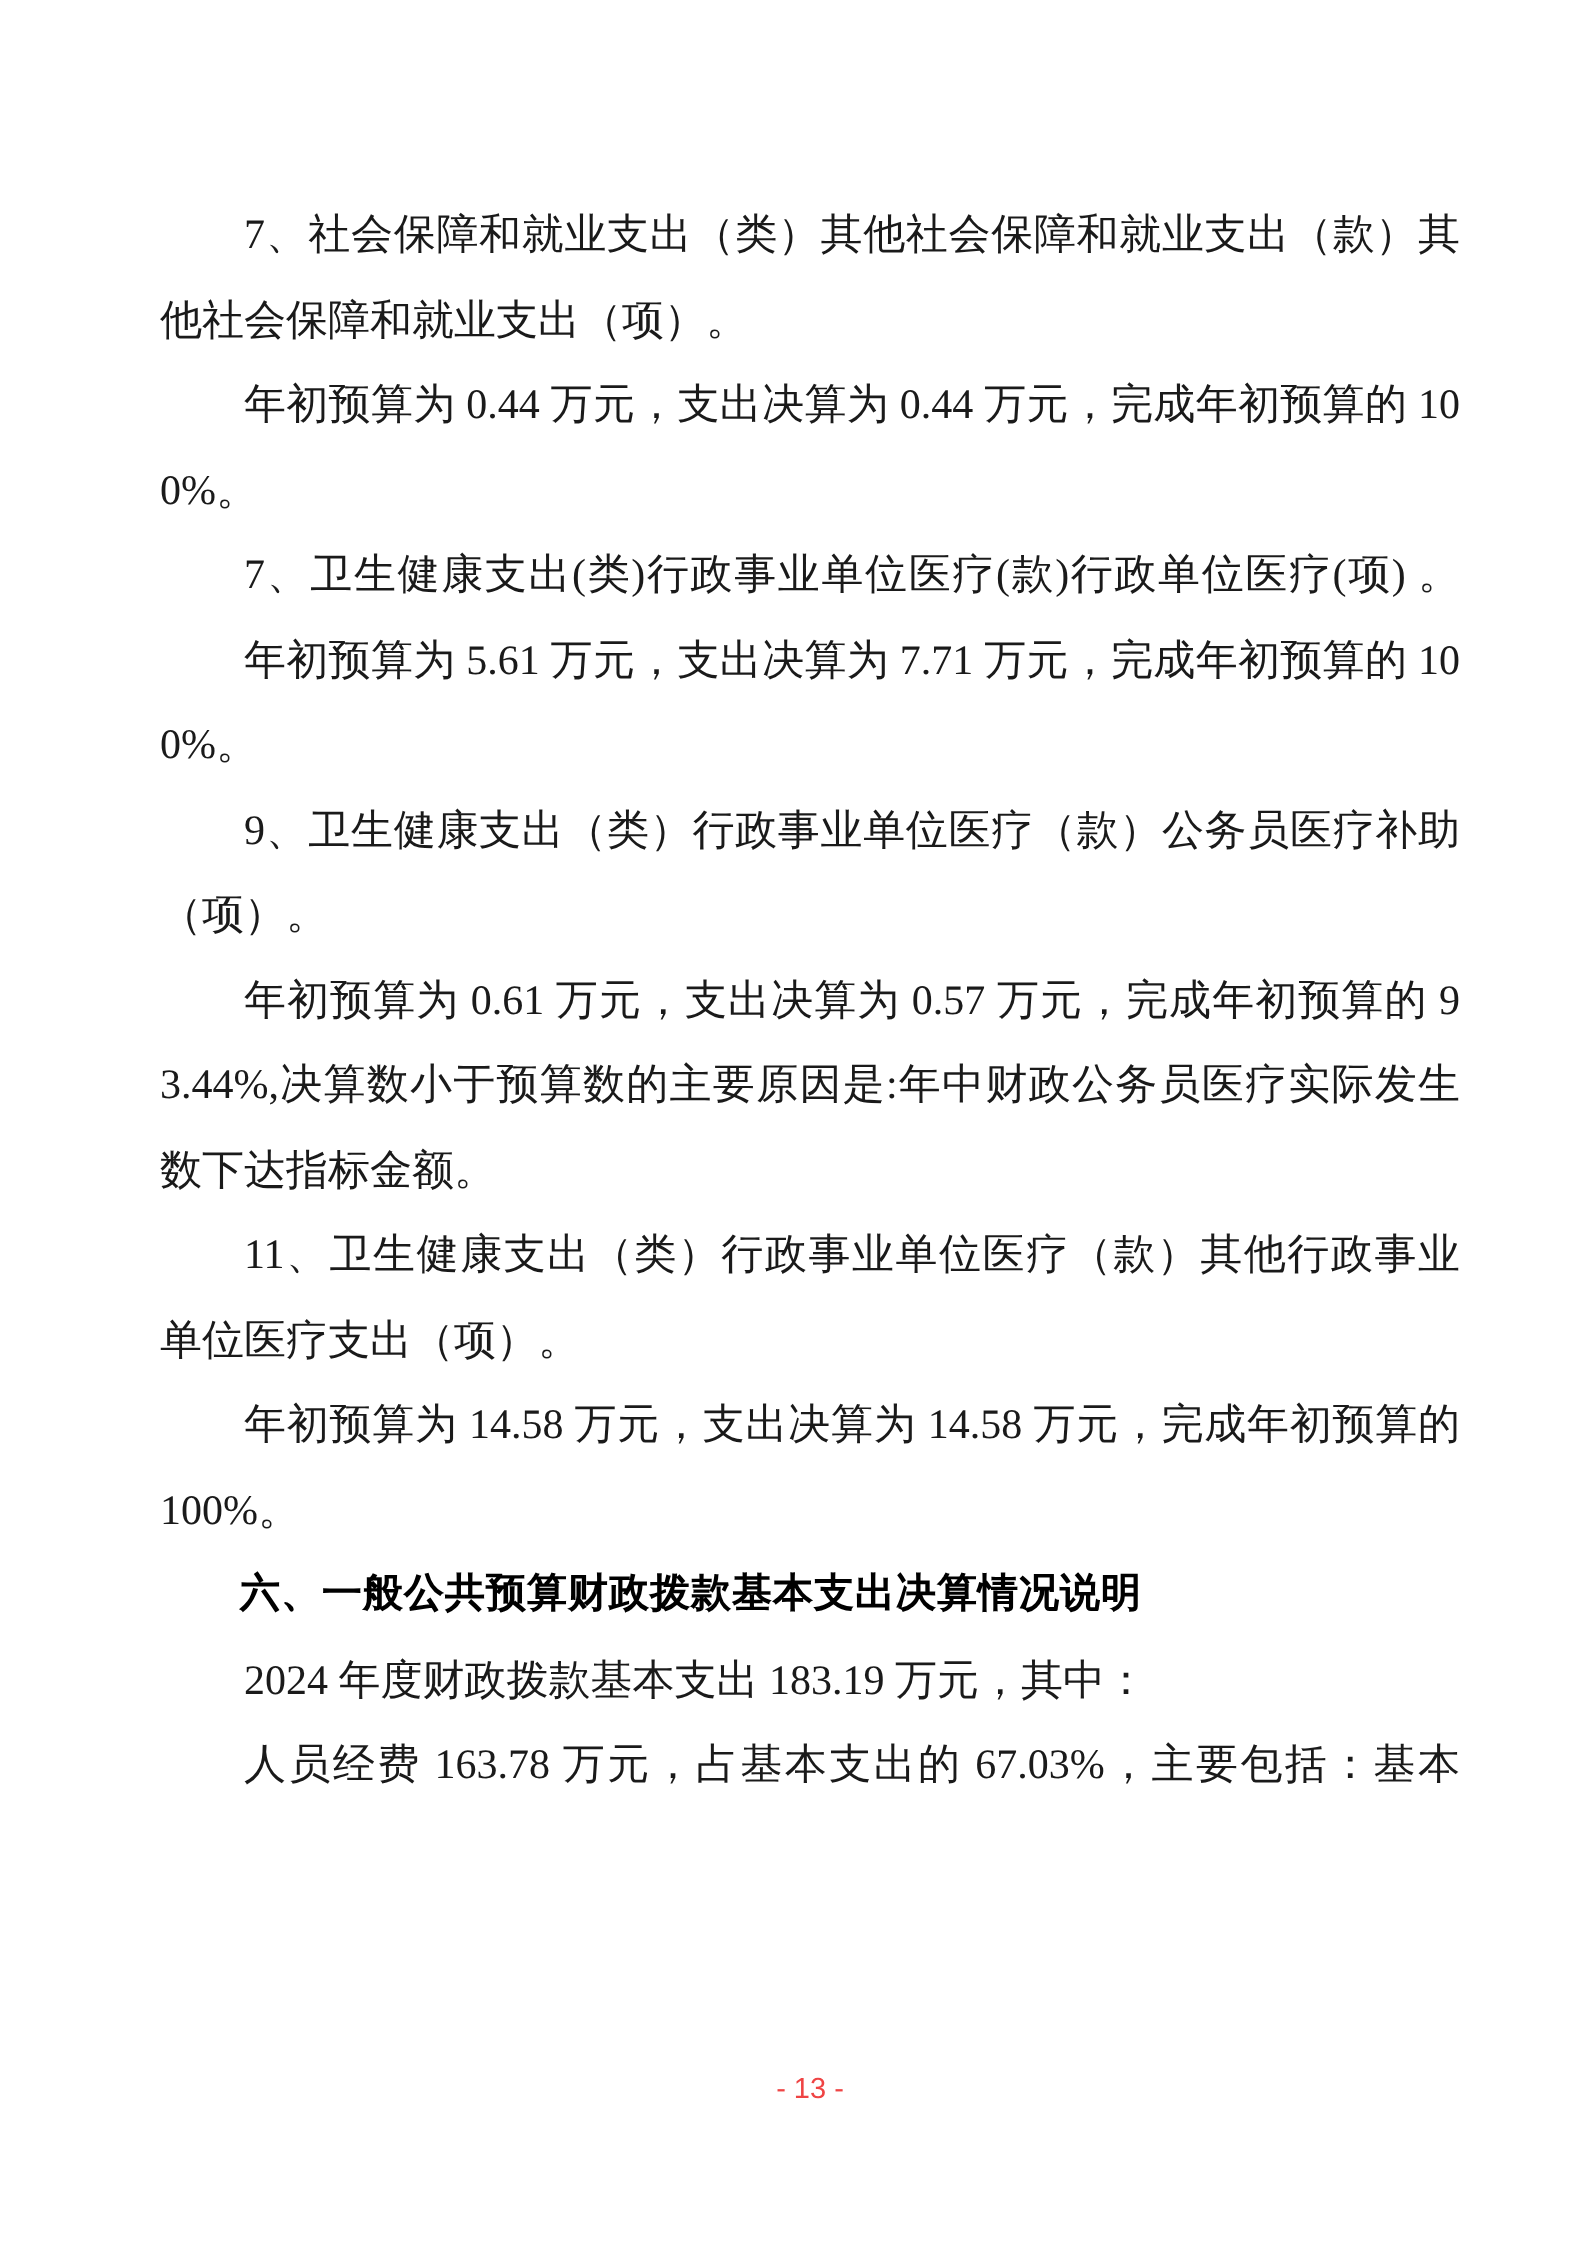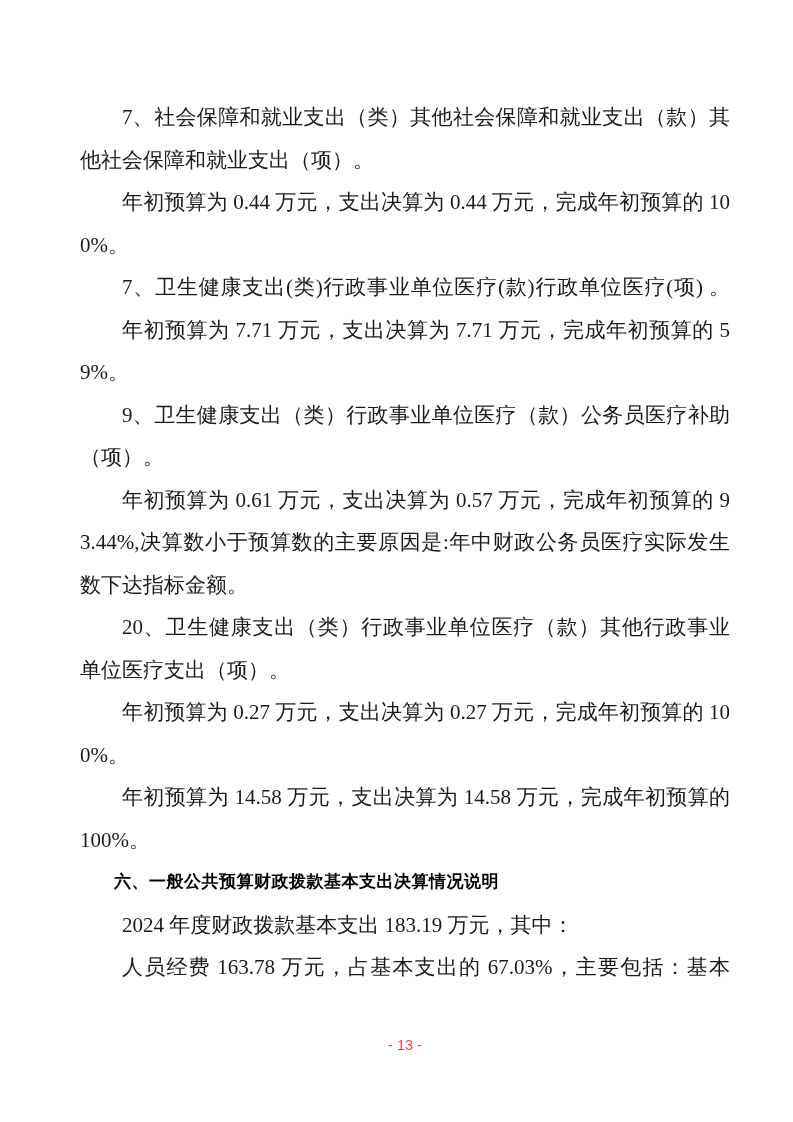--- a/index.html
+++ b/index.html
@@ -29,21 +29,21 @@
     line-height: 42.5px;
     text-align: justify;
     text-indent: 2em;
     word-break: break-all;
   }
   .para.stretch {
     text-align-last: justify;
   }
   .heading {
     margin: 0;
-    font-size: 17px;
+    font-size: 20px;
     line-height: 42.5px;
     font-weight: 700;
     font-family: "Liberation Sans", "DejaVu Sans", sans-serif;
     text-indent: 2em;
     color: #000000;
     letter-spacing: 0.5px;
   }
   .footer {
     position: absolute;
     left: 0;
@@ -57,24 +57,23 @@
   }
 </style>
 </head>
 <body>
 
 <div class="page">
   <div class="content">
     <p class="para">7、社会保障和就业支出（类）其他社会保障和就业支出（款）其他社会保障和就业支出（项）。</p>
     <p class="para">年初预算为 0.44 万元，支出决算为 0.44 万元，完成年初预算的 100%。</p>
     <p class="para stretch">7、卫生健康支出(类)行政事业单位医疗(款)行政单位医疗(项) 。</p>
-    <p class="para">年初预算为 7.71 万元，支出决算为 7.71 万元，完成年初预算的 59%。</p>
+    <p class="para">年初预算为 5.61 万元，支出决算为 7.71 万元，完成年初预算的 100%。</p>
     <p class="para">9、卫生健康支出（类）行政事业单位医疗（款）公务员医疗补助（项）。</p>
     <p class="para">年初预算为 0.61 万元，支出决算为 0.57 万元，完成年初预算的 93.44%,决算数小于预算数的主要原因是:年中财政公务员医疗实际发生数下达指标金额。</p>
-    <p class="para">20、卫生健康支出（类）行政事业单位医疗（款）其他行政事业单位医疗支出（项）。</p>
-    <p class="para">年初预算为 0.27 万元，支出决算为 0.27 万元，完成年初预算的 100%。</p>
+    <p class="para">11、卫生健康支出（类）行政事业单位医疗（款）其他行政事业单位医疗支出（项）。</p>
     <p class="para">年初预算为 14.58 万元，支出决算为 14.58 万元，完成年初预算的 100%。</p>
     <p class="heading">六、一般公共预算财政拨款基本支出决算情况说明</p>
     <p class="para">2024 年度财政拨款基本支出 183.19 万元，其中：</p>
     <p class="para stretch">人员经费 163.78 万元，占基本支出的 67.03%，主要包括：基本</p>
   </div>
   <div class="footer">- 13 -</div>
 </div>
 
 </body></html>

